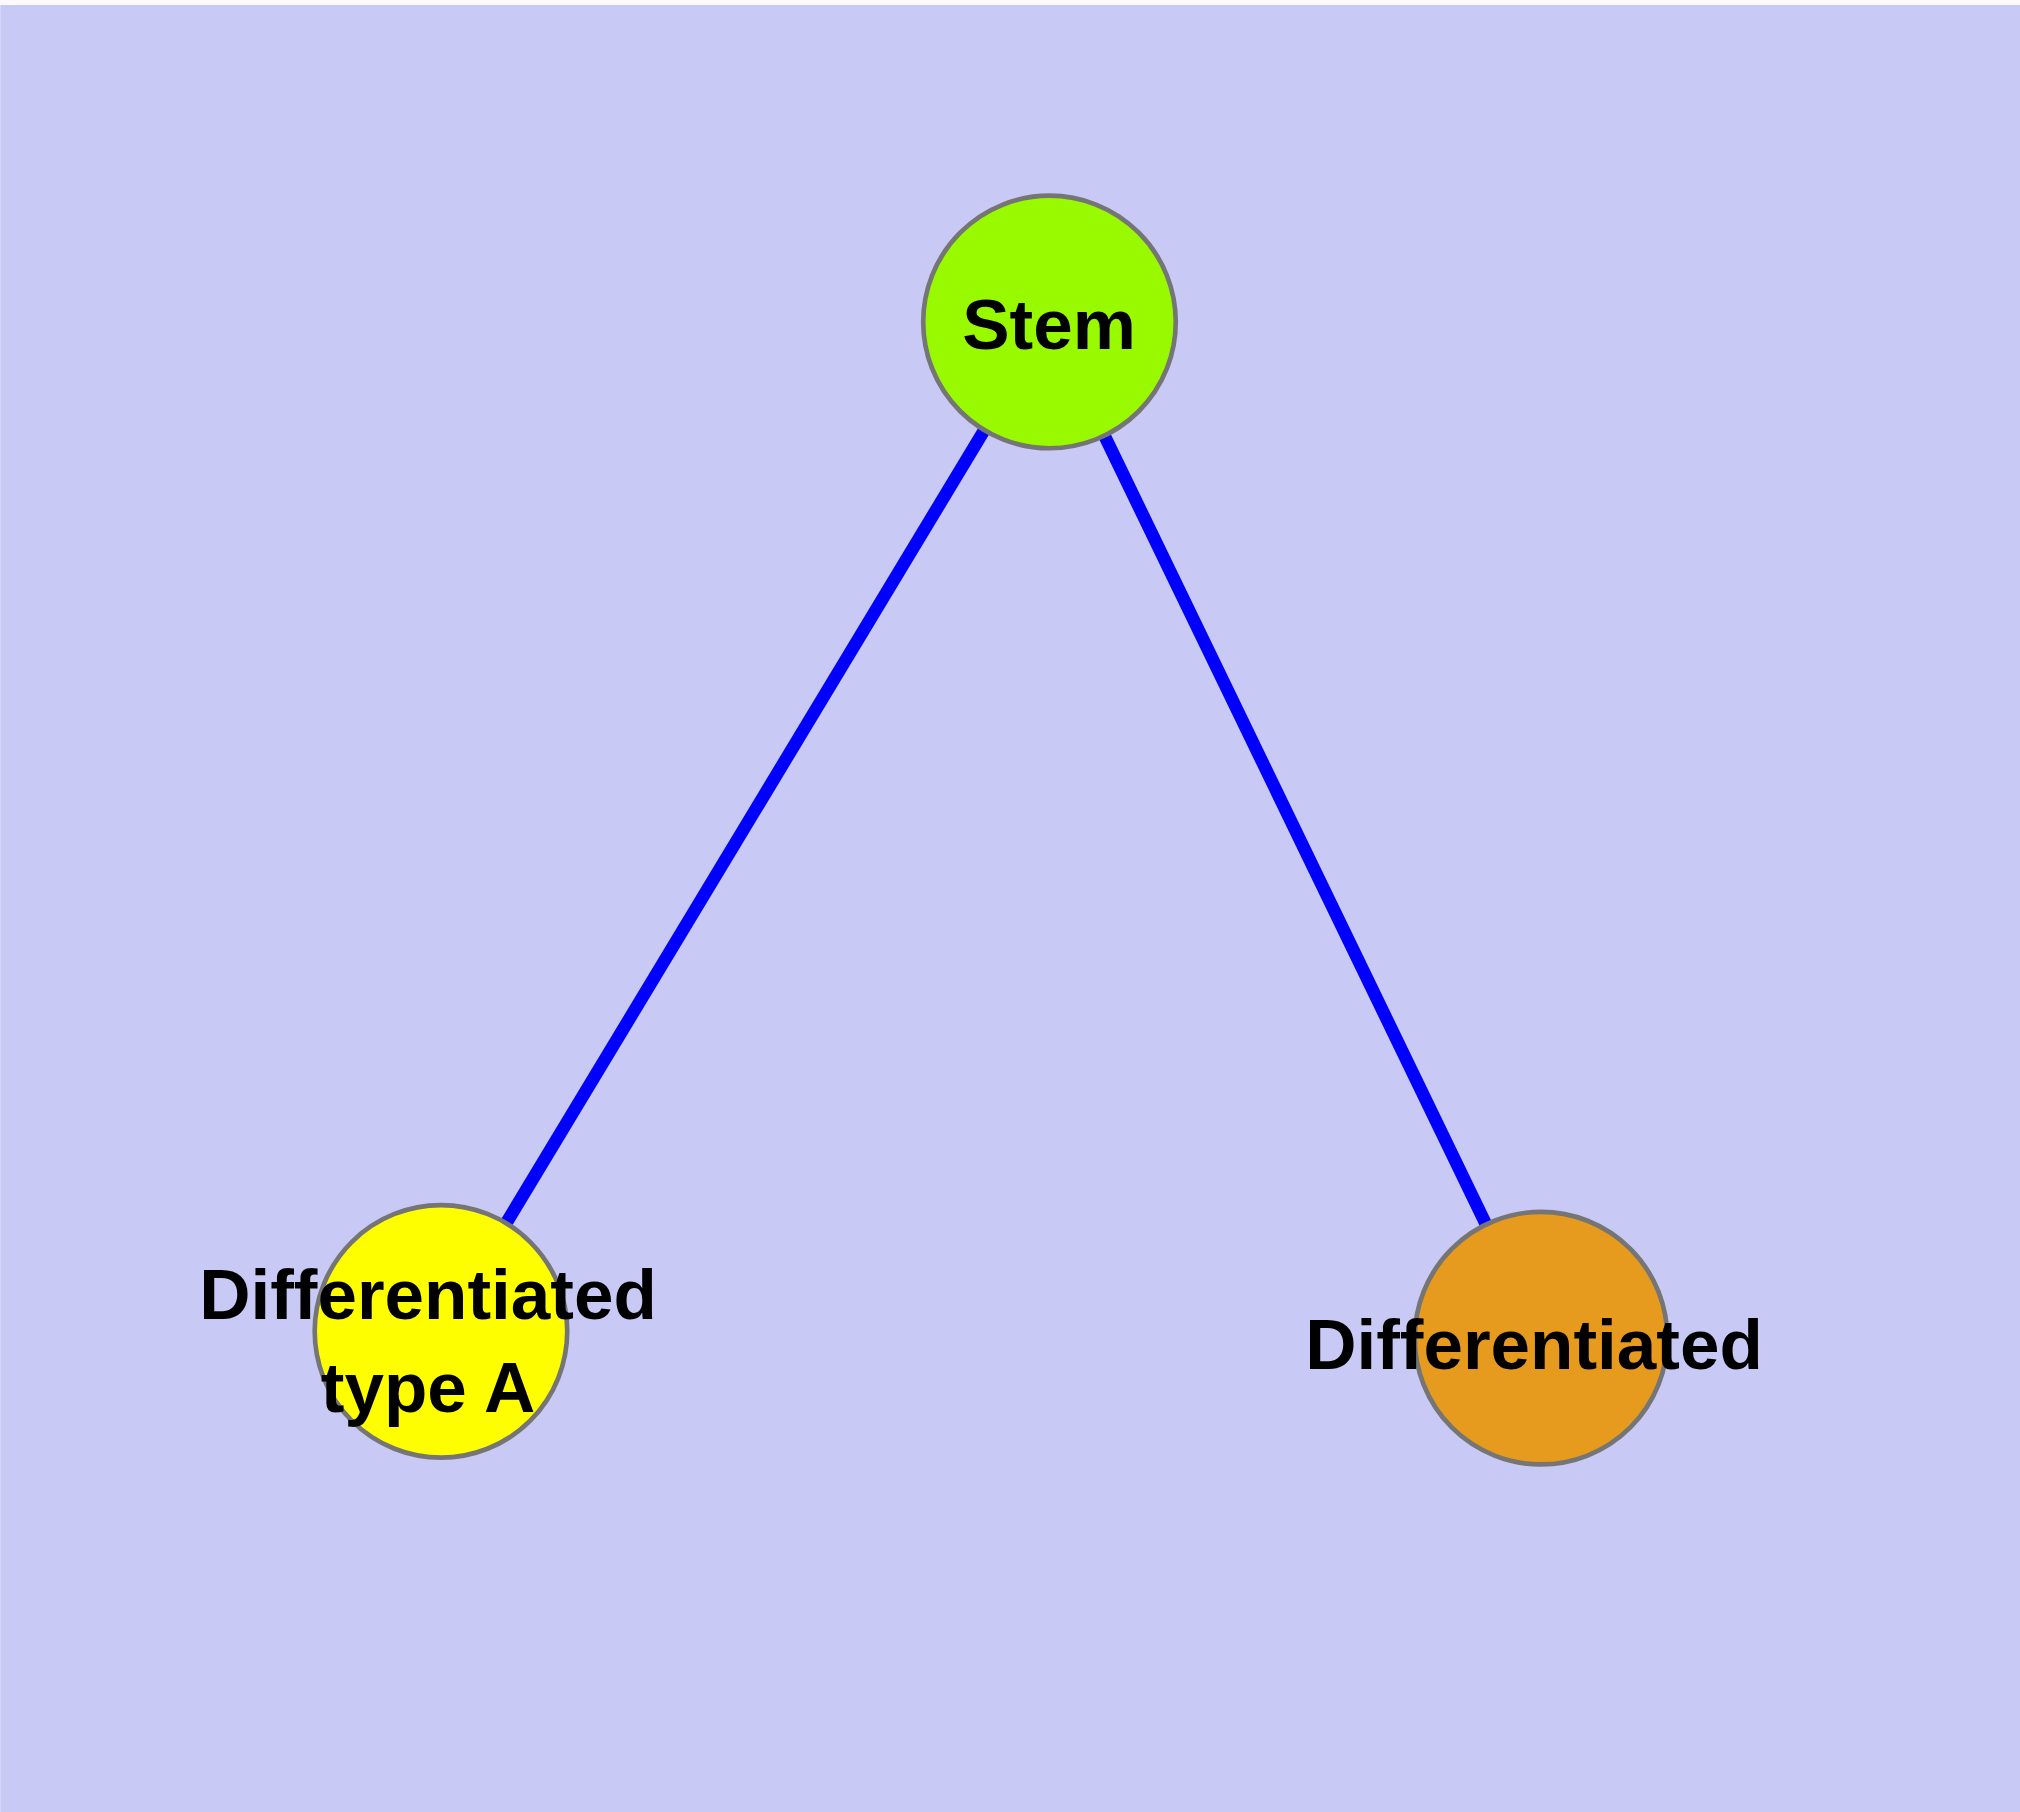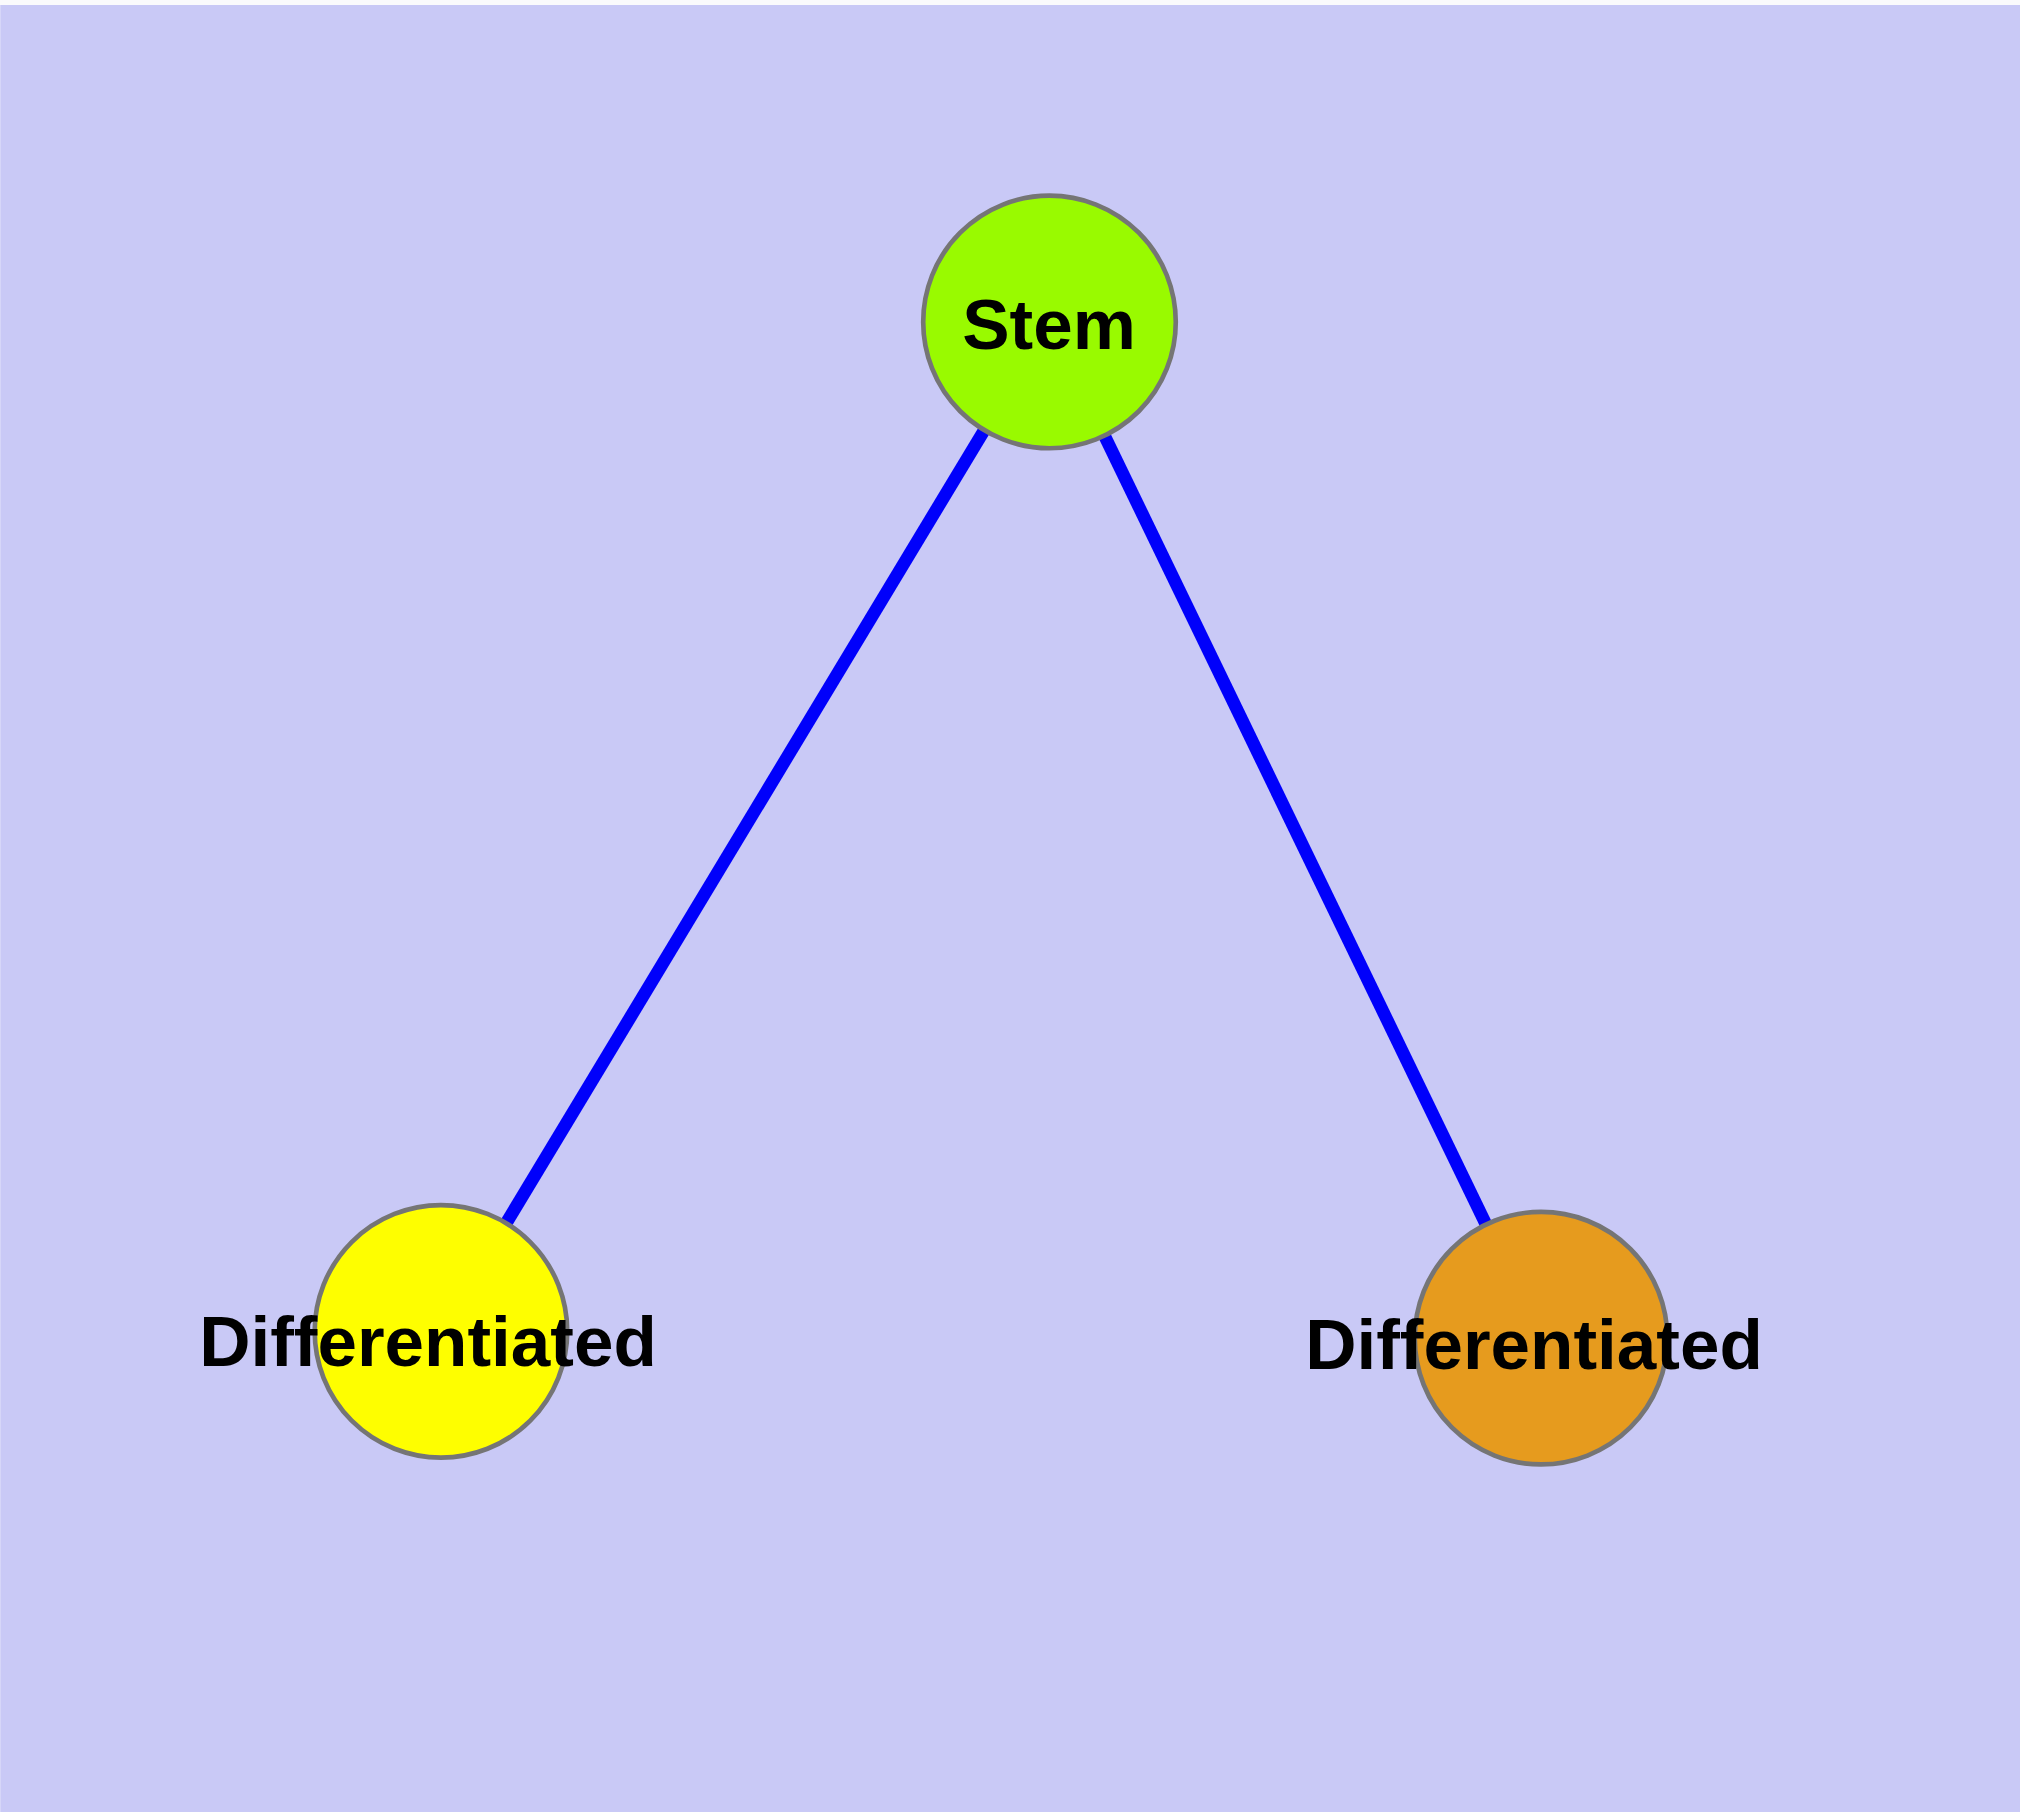--- a/index.html
+++ b/index.html
@@ -72,19 +72,20 @@
     <circle class="node-circle" cx="520" cy="1565" r="149" fill="#fefe00"></circle>
     <circle class="node-circle" cx="1818" cy="1573" r="149" fill="#e69b1e"></circle>
   </svg>
 
   <div class="node-label label-stem">
     <span class="line">Stem</span>
   </div>
 
   <div class="node-label label-typeA">
     <span class="line">Differentiated</span>
+    <span class="line">type A</span>
   </div>
 
   <div class="node-label label-typeB">
     <span class="line">Differentiated</span>
   </div>
 </div>
 
 
 </body></html>

